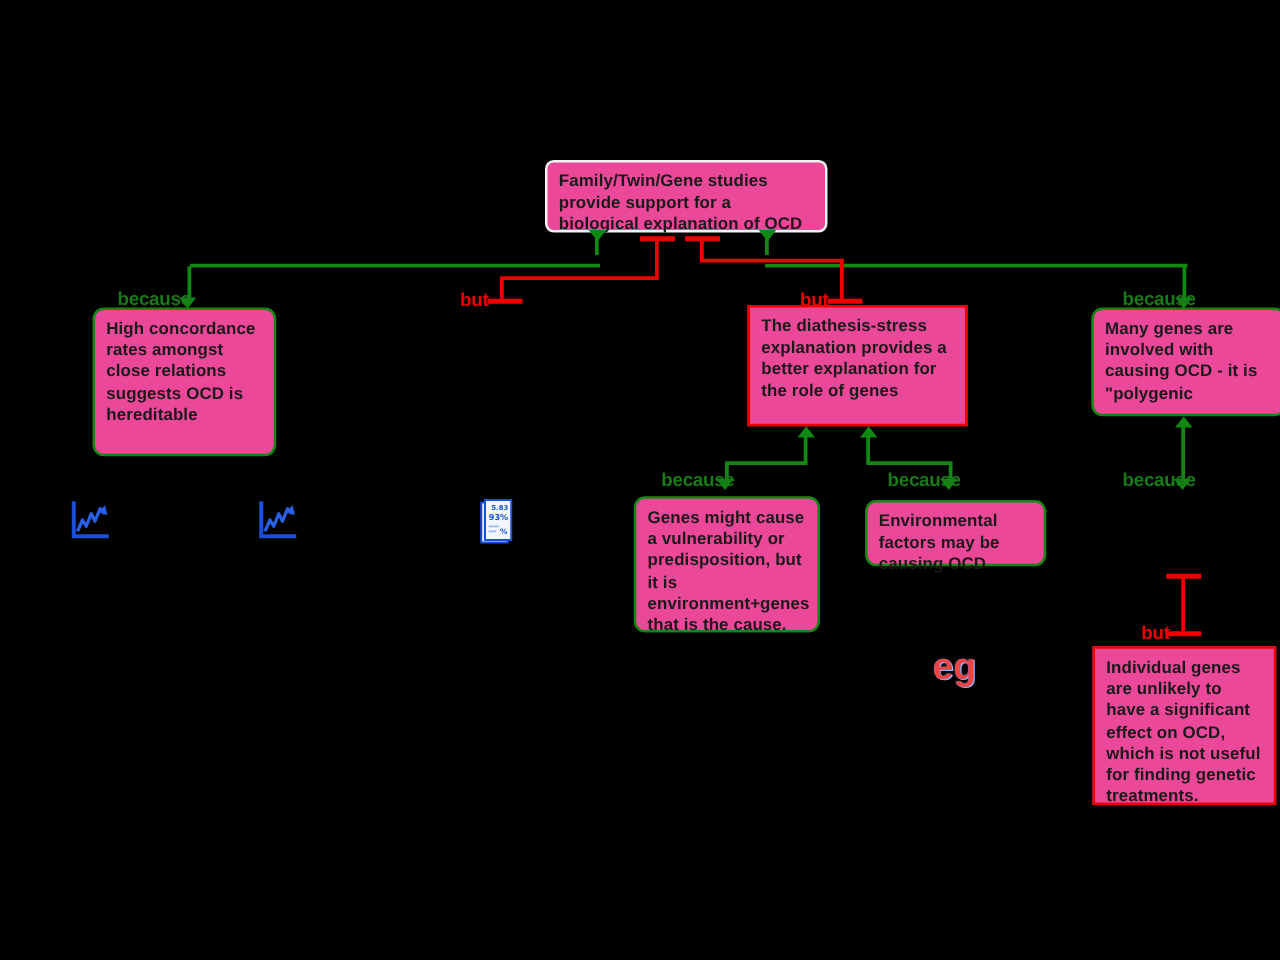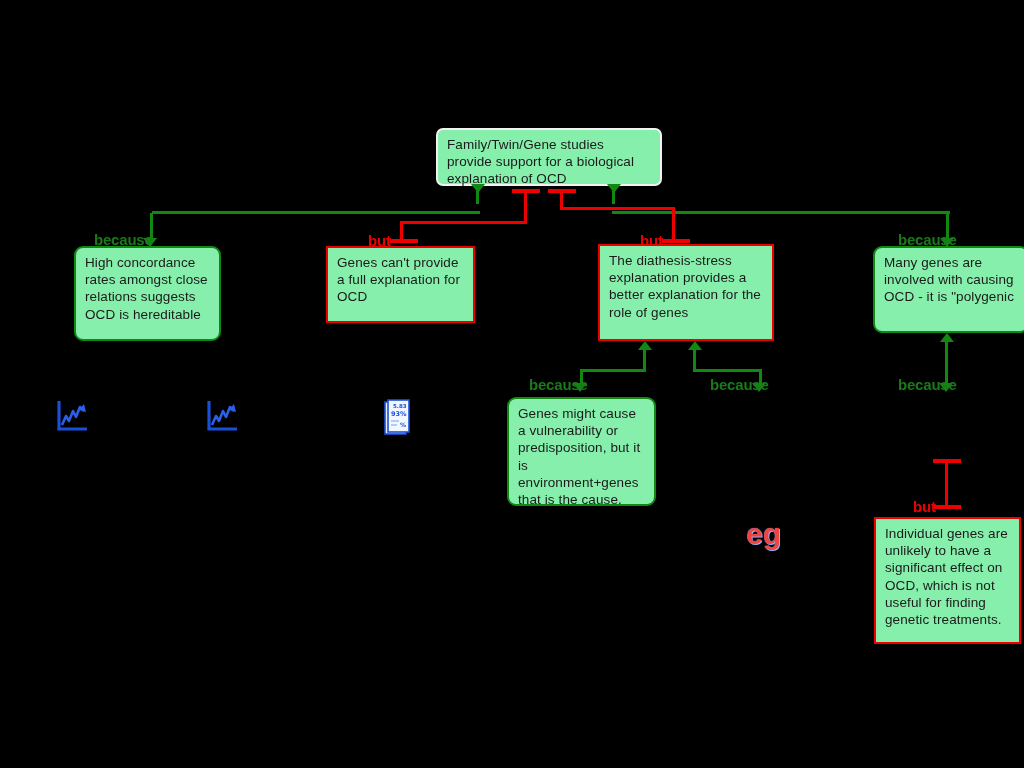--- a/index.html
+++ b/index.html
@@ -1,22 +1,22 @@
 <!DOCTYPE html>
 <html><head>
 <meta charset="utf-8">
 <style>
   html,body{margin:0;padding:0;background:#000;}
   body{width:1024px;height:768px;overflow:hidden;
        font-family:"Liberation Sans","DejaVu Sans",sans-serif;}
   #canvas{position:relative;width:1024px;height:768px;background:#000000;overflow:hidden;}
 
-  .node{position:absolute;background:#86efac;color:#1a1a1a;
+  .node{position:absolute;background:#ec4899;color:#1a1a1a;
         box-sizing:border-box;padding:6px 8px 5px 9px;
-        font-size:13.5px;line-height:17.2px;letter-spacing:0.1px;}
+        font-size:13.5px;line-height:17.2px;letter-spacing:0.1px;font-weight:bold;}
   .node.root{border:2px solid #f2f2f2;border-radius:7px;}
   .node.green{border:2.5px solid #118811;border-radius:9px;}
   .node.red{border:2.5px solid #ee0000;border-radius:0px;}
   .seg{position:absolute;background:#118811;}
   .seg.r{background:#ee0000;}
 
   .arrow{position:absolute;width:0;height:0;
          border-left:7px solid transparent;border-right:7px solid transparent;
          border-top:9px solid #118811;}
   .arrow.up{border-top:none;border-bottom:9px solid #118811;}
@@ -63,23 +63,22 @@
   <div class="seg r" style="left:400px;top:221px;width:127px;height:3px;"></div>
   <div class="seg r" style="left:400px;top:223px;width:3px;height:17px;"></div>
   <div class="tbar" style="left:390px;top:239px;width:28px;"></div>
   <div class="lbl rr" style="left:368px;top:232px;">but</div>
 
   <div class="seg r" style="left:560px;top:207px;width:115px;height:3px;"></div>
   <div class="seg r" style="left:672px;top:209px;width:3px;height:31px;"></div>
   <div class="tbar" style="left:662px;top:239px;width:28px;"></div>
   <div class="lbl rr" style="left:640px;top:232px;">but</div>
 
-  <div class="node green" style="left:74px;top:246px;width:147px;height:95px;">High concordance rates amongst close relations suggests OCD is hereditable</div>
+  <div class="node green" style="left:74px;top:246px;width:147px;height:119px;">High concordance rates amongst close relations suggests OCD is hereditable</div>
 
-  <div class="node red" style="left:326px;top:246px;width:149px;height:77px;">Genes can't provide a full explanation for OCD</div>
 
   <div class="node red" style="left:598px;top:244px;width:176px;height:97px;">The diathesis-stress explanation provides a better explanation for the role of genes</div>
 
   <div class="node green" style="left:873px;top:246px;width:156px;height:87px;">Many genes are involved with causing OCD - it is "polygenic</div>
 
   <div class="arrow up" style="left:638px;top:341px;"></div>
   <div class="seg" style="left:643px;top:348px;width:3px;height:22px;"></div>
   <div class="seg" style="left:580px;top:369px;width:66px;height:3px;"></div>
   <div class="seg" style="left:580px;top:371px;width:3px;height:16px;"></div>
   <div class="arrow" style="left:573px;top:383px;"></div>
@@ -92,20 +91,21 @@
   <div class="arrow" style="left:752px;top:383px;"></div>
   <div class="lbl g" style="left:710px;top:376px;">because</div>
 
   <div class="arrow up" style="left:940px;top:333px;"></div>
   <div class="seg" style="left:945px;top:340px;width:3px;height:45px;"></div>
   <div class="arrow" style="left:939px;top:383px;"></div>
   <div class="lbl g" style="left:898px;top:376px;">because</div>
 
   <div class="node green" style="left:507px;top:397px;width:149px;height:109px;">Genes might cause a vulnerability or predisposition, but it is environment+genes that is the cause.</div>
 
+  <div class="node green" style="left:692px;top:400px;width:145px;height:53px;">Environmental factors may be causing OCD</div>
 
 
   <div class="tbar" style="left:933px;top:459px;width:28px;"></div>
   <div class="seg r" style="left:945px;top:461px;width:3px;height:44px;"></div>
   <div class="tbar" style="left:933px;top:505px;width:28px;"></div>
   <div class="lbl rr" style="left:913px;top:498px;">but</div>
 
   <div class="node red" style="left:874px;top:517px;width:147px;height:127px;">Individual genes are unlikely to have a significant effect on OCD, which is not useful for finding genetic treatments.</div>
 
   <div class="icon" style="left:55px;top:398px;width:36px;height:36px;">

